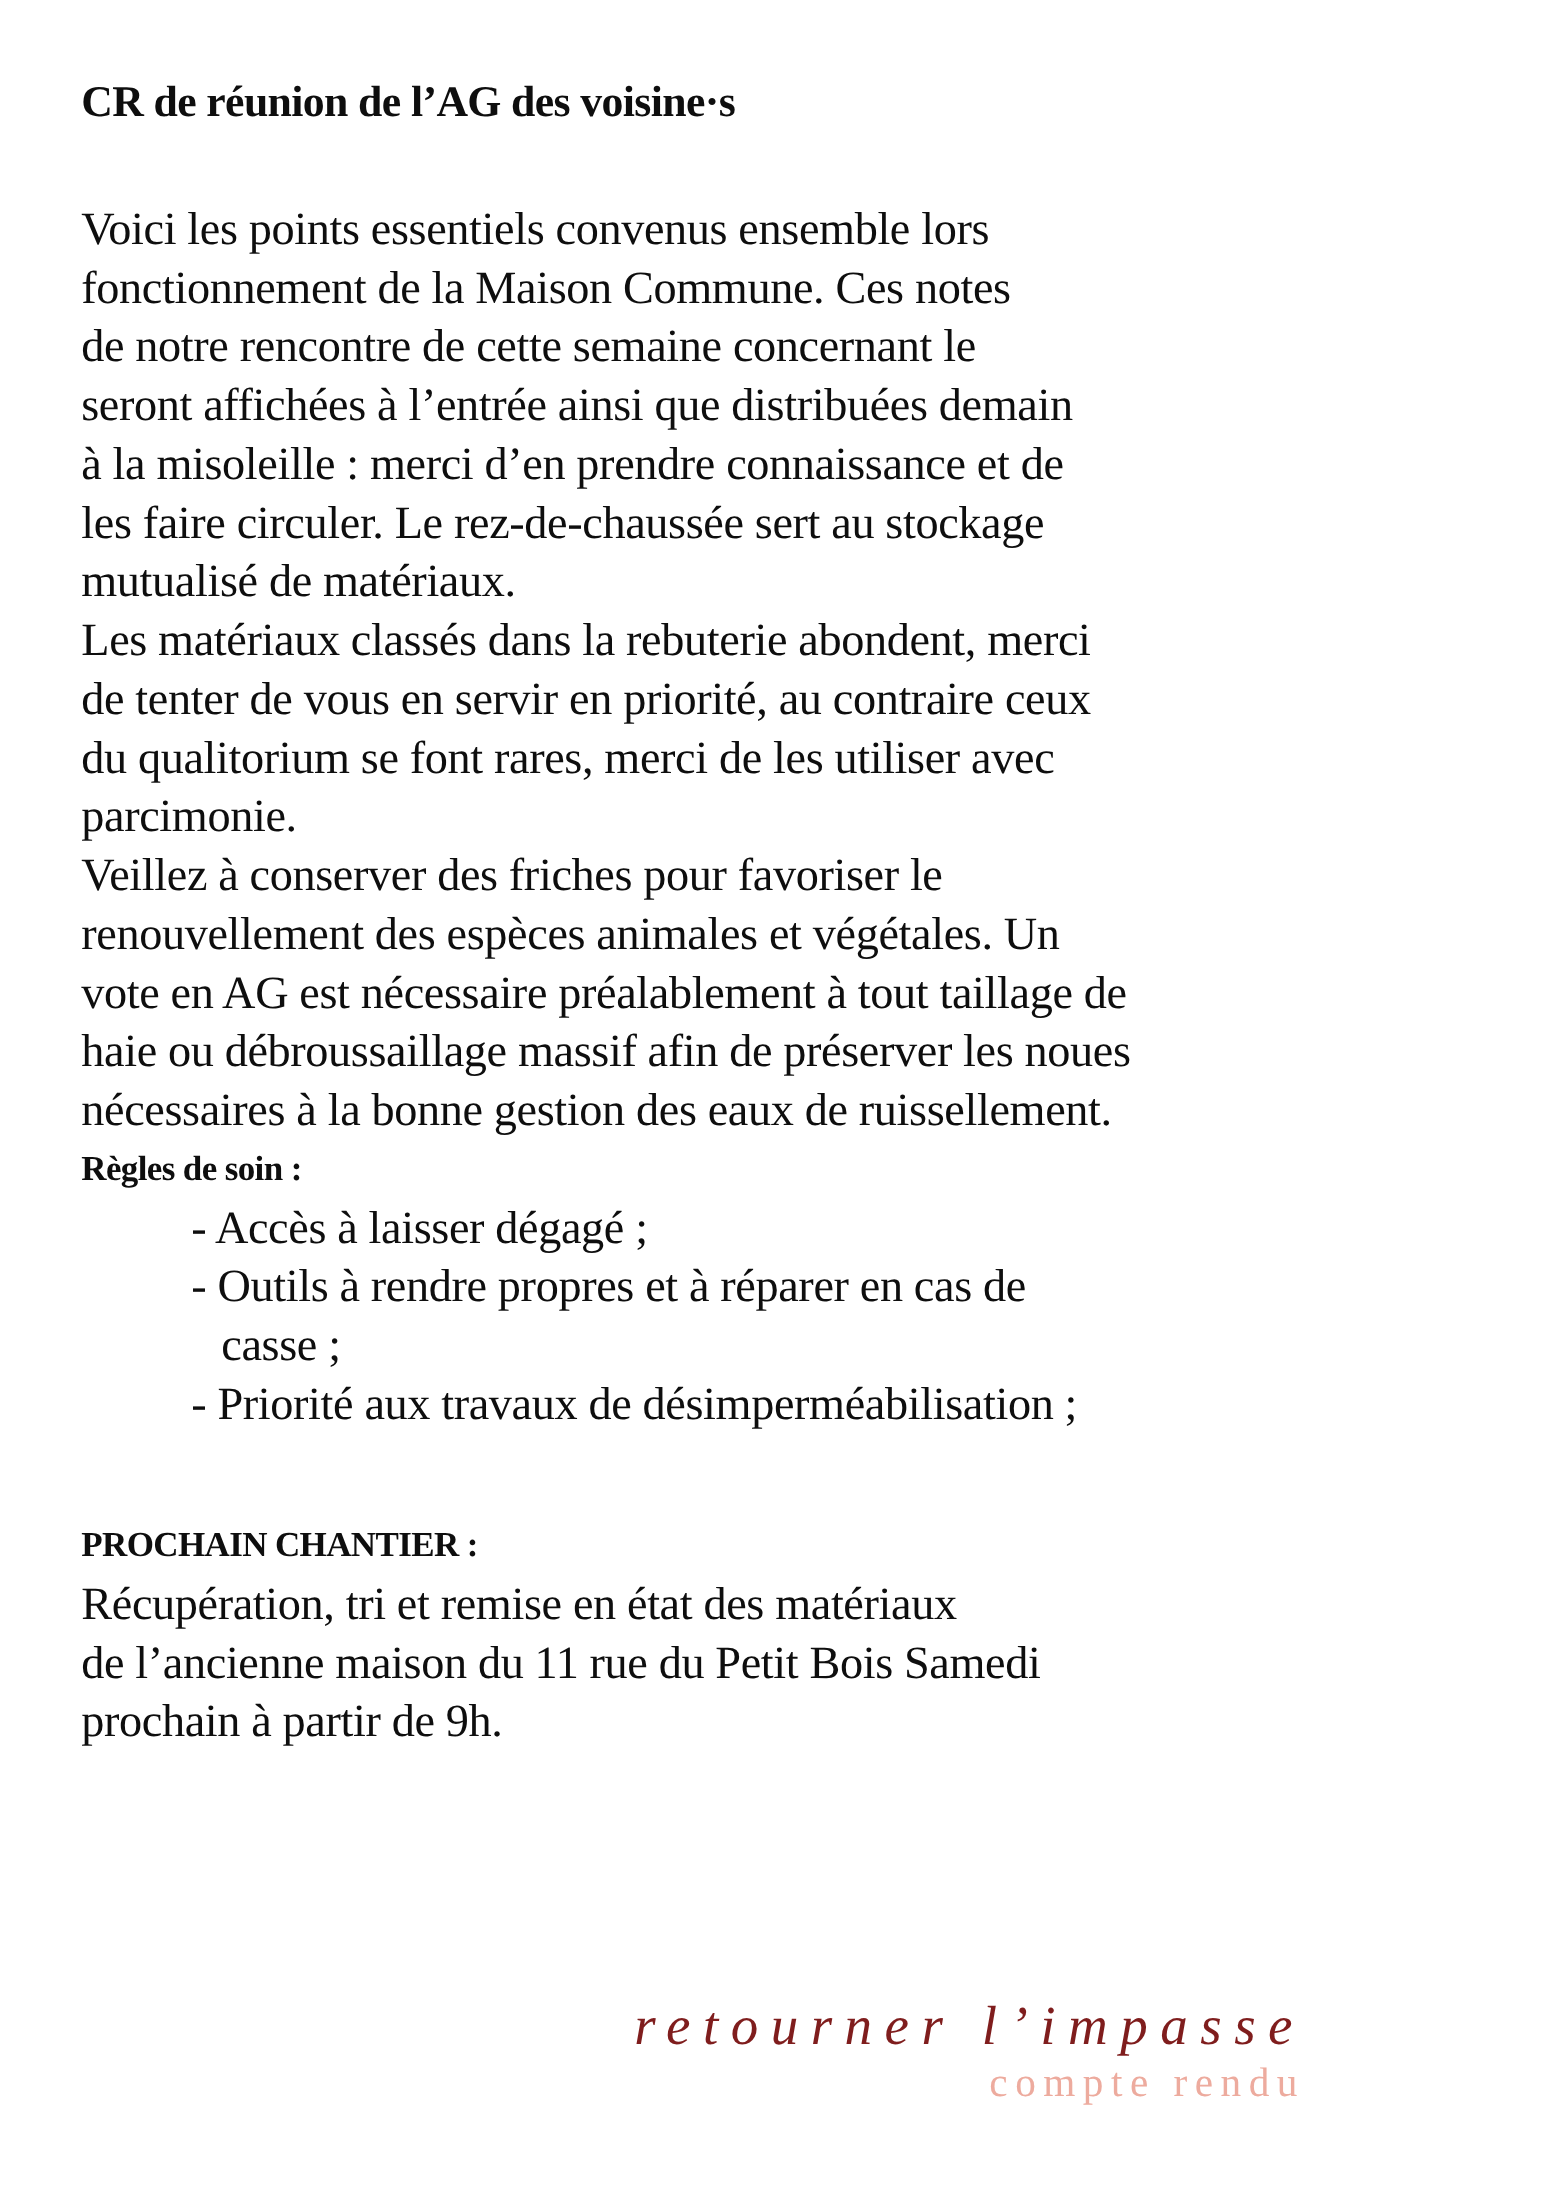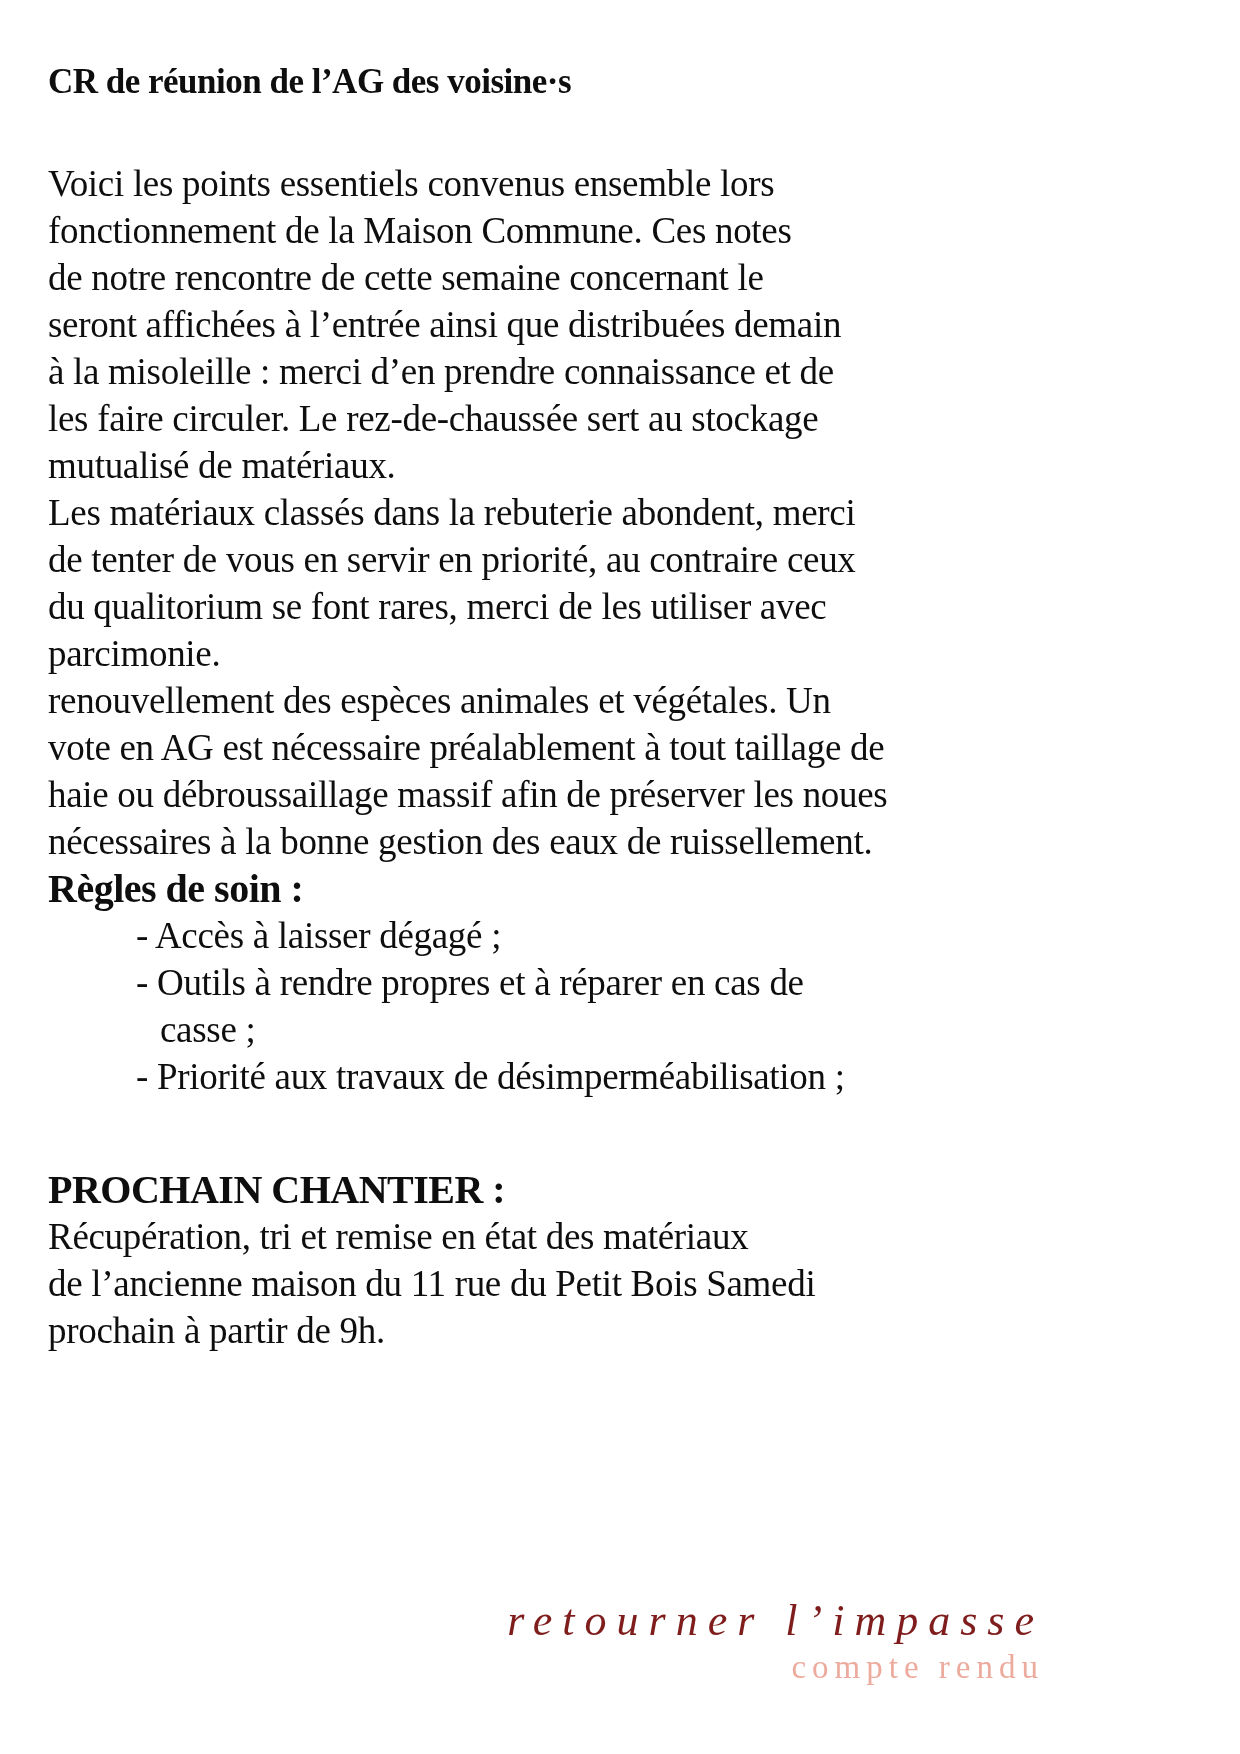--- a/index.html
+++ b/index.html
@@ -11,41 +11,41 @@
     position: relative;
     width: 1240px;
     height: 1754px;
     background: #ffffff;
     overflow: hidden;
     font-family: "Liberation Serif", "DejaVu Serif", serif;
     color: #0e0e0e;
   }
   .content {
     position: absolute;
-    left: 48px;
+    left: 65px;
     top: 62px;
     width: 1110px;
   }
   .doc-title {
     font-size: 35px;
     font-weight: 700;
     letter-spacing: -0.5px;
     margin: 0 0 58px 0;
     white-space: nowrap;
   }
   .line {
     font-size: 37px;
     line-height: 47px;
     white-space: nowrap;
     letter-spacing: -0.3px;
   }
   .line.indent-1 { padding-left: 88px; }
   .line.indent-2 { padding-left: 112px; }
   .subheading {
-    font-size: 40px;
+    font-size: 28px;
     line-height: 47px;
     font-weight: 700;
     margin: 0;
     white-space: nowrap;
     letter-spacing: -0.5px;
     font-family: Liberation Serif, serif;
   }
   .gap { height: 66px; }
   .footer {
     position: absolute;
@@ -86,20 +86,21 @@
     </div>
 
     <div>
       <div class="line">Les matériaux classés dans la rebuterie abondent, merci</div>
       <div class="line">de tenter de vous en servir en priorité, au contraire ceux</div>
       <div class="line">du qualitorium se font rares, merci de les utiliser avec</div>
       <div class="line">parcimonie.</div>
     </div>
 
     <div>
+      <div class="line">Veillez à conserver des friches pour favoriser le</div>
       <div class="line">renouvellement des espèces animales et végétales. Un</div>
       <div class="line">vote en AG est nécessaire préalablement à tout taillage de</div>
       <div class="line">haie ou débroussaillage massif afin de préserver les noues</div>
       <div class="line">nécessaires à la bonne gestion des eaux de ruissellement.</div>
     </div>
 
     <h2 class="subheading">Règles de soin :</h2>
 
     <div>
       <div class="line indent-1">- Accès à laisser dégagé ;</div>

